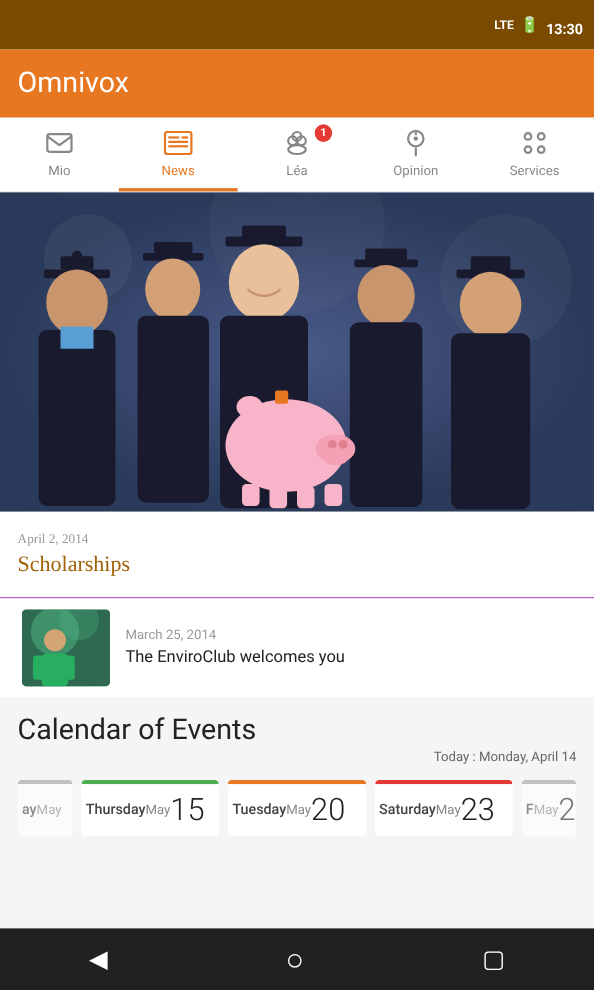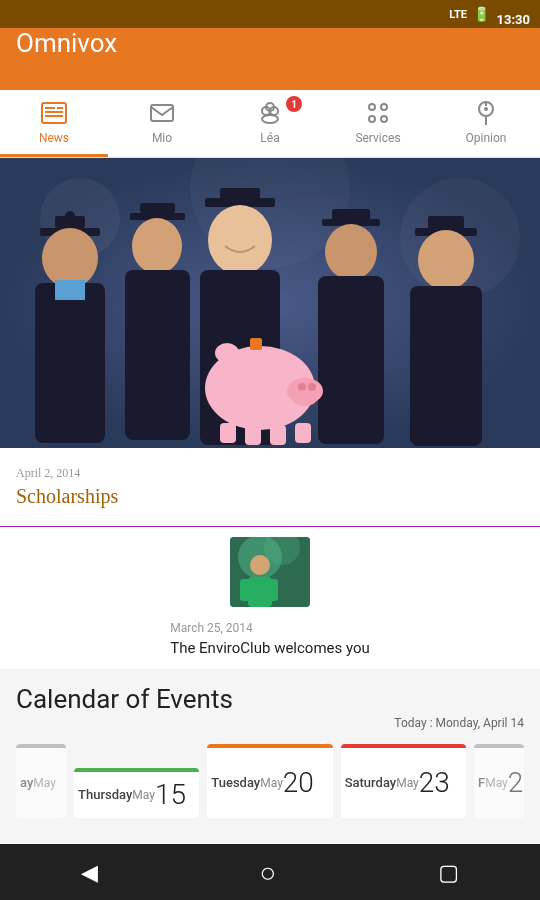--- a/index.html
+++ b/index.html
@@ -9,21 +9,21 @@
       height: 900px;
       font-family: 'Roboto', Arial, sans-serif;
       background: #f5f5f5;
       overflow: hidden;
       position: relative;
     }
 
     
     .status-bar {
       background: #7a4a00;
-      height: 28px;
+      height: 45px;
       display: flex;
       align-items: center;
       justify-content: flex-end;
       padding-right: 10px;
       gap: 6px;
     }
     .status-bar-text {
       color: white;
       font-size: 13px;
       font-weight: bold;
@@ -37,21 +37,21 @@
     .battery-icon {
       color: white;
       font-size: 14px;
     }
 
     
     .app-header {
       background: #e87722;
       height: 62px;
       display: flex;
-      align-items: flex-start;
+      align-items: center;
       padding-left: 16px;
     }
     .app-title {
       color: white;
       font-size: 26px;
       font-weight: 400;
     }
 
     
     .nav-tabs {
@@ -139,24 +139,23 @@
       font-size: 20px;
       color: #a16207;
       font-weight: 400;
     }
 
     
     .enviro-item {
       background: white;
       display: flex;
       align-items: center;
-      padding: 10px 32px;
+      padding: 10px 20px;
       gap: 14px;
       border-bottom: 1px solid #eee;
-      flex-direction: column;
     }
     .enviro-thumb {
       width: 80px;
       height: 70px;
       border-radius: 4px;
       overflow: hidden;
       flex-shrink: 0;
       background: linear-gradient(135deg, #2d6a4f, #40916c, #74c69d);
       display: flex;
       align-items: center;
@@ -200,21 +199,21 @@
     .calendar-day {
       flex: 1;
       background: white;
       border-radius: 4px;
       display: flex;
       align-items: center;
       padding: 8px 4px;
       border-top: 4px solid #ccc;
       min-width: 0;
     }
-    .calendar-day.green { border-top-color: #4caf50; margin-top: 24px; }
+    .calendar-day.green { border-top-color: #4caf50; }
     .calendar-day.orange { border-top-color: #e87722; }
     .calendar-day.red { border-top-color: #e53935; }
     .calendar-day.gray { border-top-color: #9e9e9e; }
     .day-name {
       font-size: 13px;
       color: #444;
       font-weight: 500;
     }
     .day-month {
       font-size: 12px;
@@ -258,68 +257,68 @@
   <span class="battery-icon">🔋</span>
   <span class="status-bar-text">13:30</span>
 </div>
 
 <div class="app-header">
   <span class="app-title">Omnivox</span>
 </div>
 
 <div class="nav-tabs">
 
+  <div class="nav-tab">
+    <svg class="tab-svg" viewBox="0 0 28 24" fill="none">
+      <rect x="3" y="4" width="22" height="16" rx="2" stroke="#888" stroke-width="2"></rect>
+      <polyline points="3,6 14,14 25,6" stroke="#888" stroke-width="2" fill="none"></polyline>
+    </svg>
+    <span class="nav-tab-label" style="color:#888;">Mio</span>
+  </div>
+
   <div class="nav-tab active">
     <svg class="tab-svg" viewBox="0 0 28 24" fill="#e87722">
       <rect x="2" y="2" width="24" height="20" rx="2" fill="none" stroke="#e87722" stroke-width="2"></rect>
       <rect x="5" y="6" width="10" height="2" fill="#e87722"></rect>
       <rect x="5" y="10" width="18" height="2" fill="#e87722"></rect>
       <rect x="5" y="14" width="18" height="2" fill="#e87722"></rect>
       <rect x="17" y="6" width="6" height="2" fill="#e87722"></rect>
     </svg>
     <span class="nav-tab-label">News</span>
   </div>
 
-  <div class="nav-tab">
-    <svg class="tab-svg" viewBox="0 0 28 24" fill="none">
-      <rect x="3" y="4" width="22" height="16" rx="2" stroke="#888" stroke-width="2"></rect>
-      <polyline points="3,6 14,14 25,6" stroke="#888" stroke-width="2" fill="none"></polyline>
-    </svg>
-    <span class="nav-tab-label" style="color:#888;">Mio</span>
-  </div>
-
   <div class="nav-tab" style="position:relative;">
     <svg class="tab-svg" viewBox="0 0 28 24" fill="none">
       <circle cx="10" cy="10" r="4" stroke="#888" stroke-width="2"></circle>
       <circle cx="18" cy="10" r="4" stroke="#888" stroke-width="2"></circle>
       <circle cx="14" cy="6" r="4" stroke="#888" stroke-width="2"></circle>
       <ellipse cx="14" cy="18" rx="8" ry="4" stroke="#888" stroke-width="2"></ellipse>
     </svg>
     <div class="badge">1</div>
     <span class="nav-tab-label" style="color:#888;">Léa</span>
   </div>
 
   <div class="nav-tab">
     <svg class="tab-svg" viewBox="0 0 28 28" fill="none">
+      <circle cx="14" cy="10" r="7" stroke="#888" stroke-width="2"></circle>
+      <line x1="14" y1="18" x2="14" y2="26" stroke="#888" stroke-width="2"></line>
+      <line x1="14" y1="4" x2="14" y2="7" stroke="#888" stroke-width="2"></line>
+      <circle cx="14" cy="10" r="2" fill="#888"></circle>
+    </svg>
+    <span class="nav-tab-label" style="color:#888;">Opinion</span>
+  </div>
+
+  <div class="nav-tab">
+    <svg class="tab-svg" viewBox="0 0 28 28" fill="none">
       <circle cx="8" cy="8" r="3" stroke="#888" stroke-width="2"></circle>
       <circle cx="20" cy="8" r="3" stroke="#888" stroke-width="2"></circle>
       <circle cx="8" cy="20" r="3" stroke="#888" stroke-width="2"></circle>
       <circle cx="20" cy="20" r="3" stroke="#888" stroke-width="2"></circle>
     </svg>
     <span class="nav-tab-label" style="color:#888;">Services</span>
-  </div>
-
-  <div class="nav-tab">
-    <svg class="tab-svg" viewBox="0 0 28 28" fill="none">
-      <circle cx="14" cy="10" r="7" stroke="#888" stroke-width="2"></circle>
-      <line x1="14" y1="18" x2="14" y2="26" stroke="#888" stroke-width="2"></line>
-      <line x1="14" y1="4" x2="14" y2="7" stroke="#888" stroke-width="2"></line>
-      <circle cx="14" cy="10" r="2" fill="#888"></circle>
-    </svg>
-    <span class="nav-tab-label" style="color:#888;">Opinion</span>
   </div>
 </div>
 
 <div class="hero-image">
   <div class="hero-image-bg"></div>
 
   <svg width="540" height="290" viewBox="0 0 540 290" style="position:absolute;top:0;left:0;">
 
     <defs>
       <radialGradient id="bg1" cx="50%" cy="50%">

